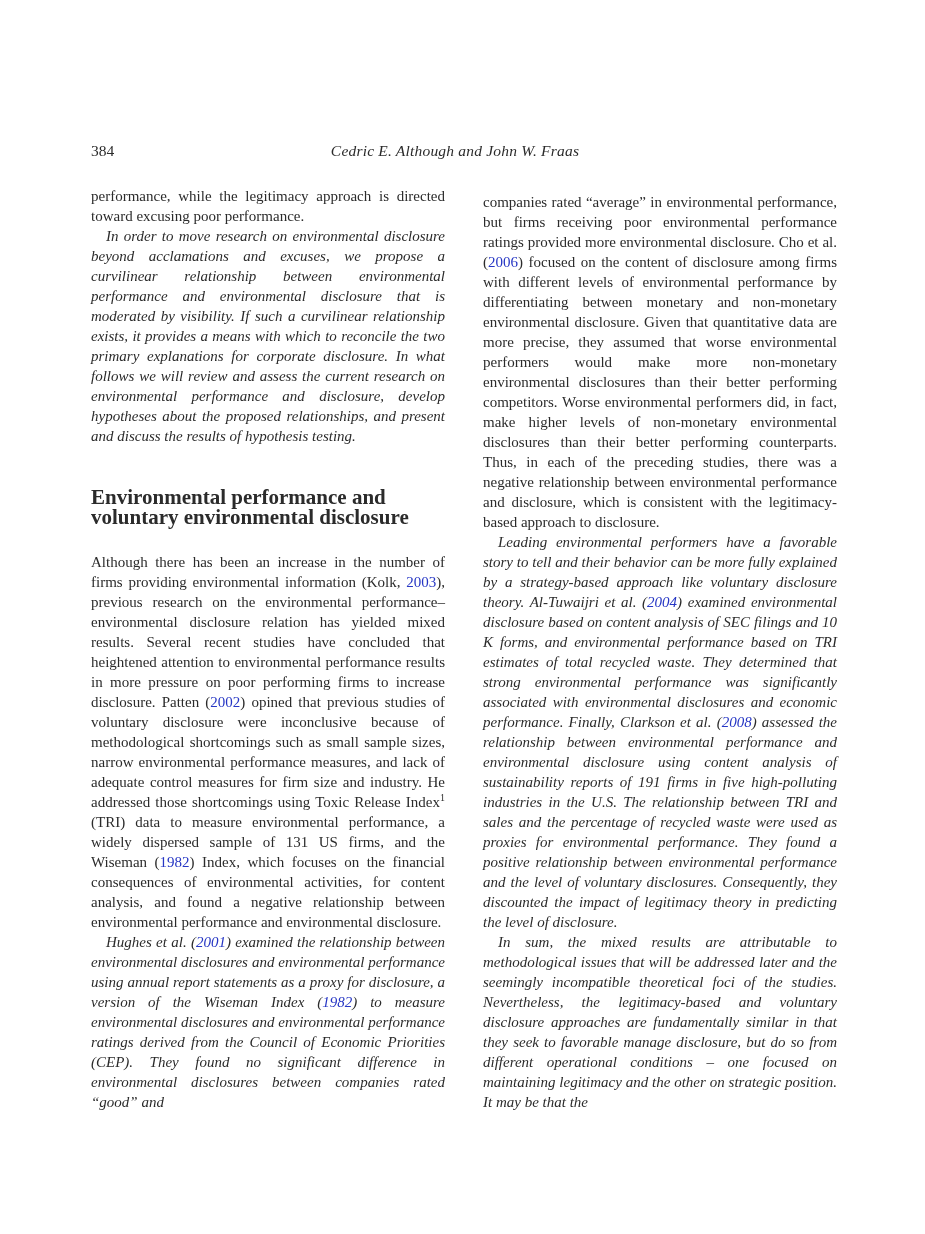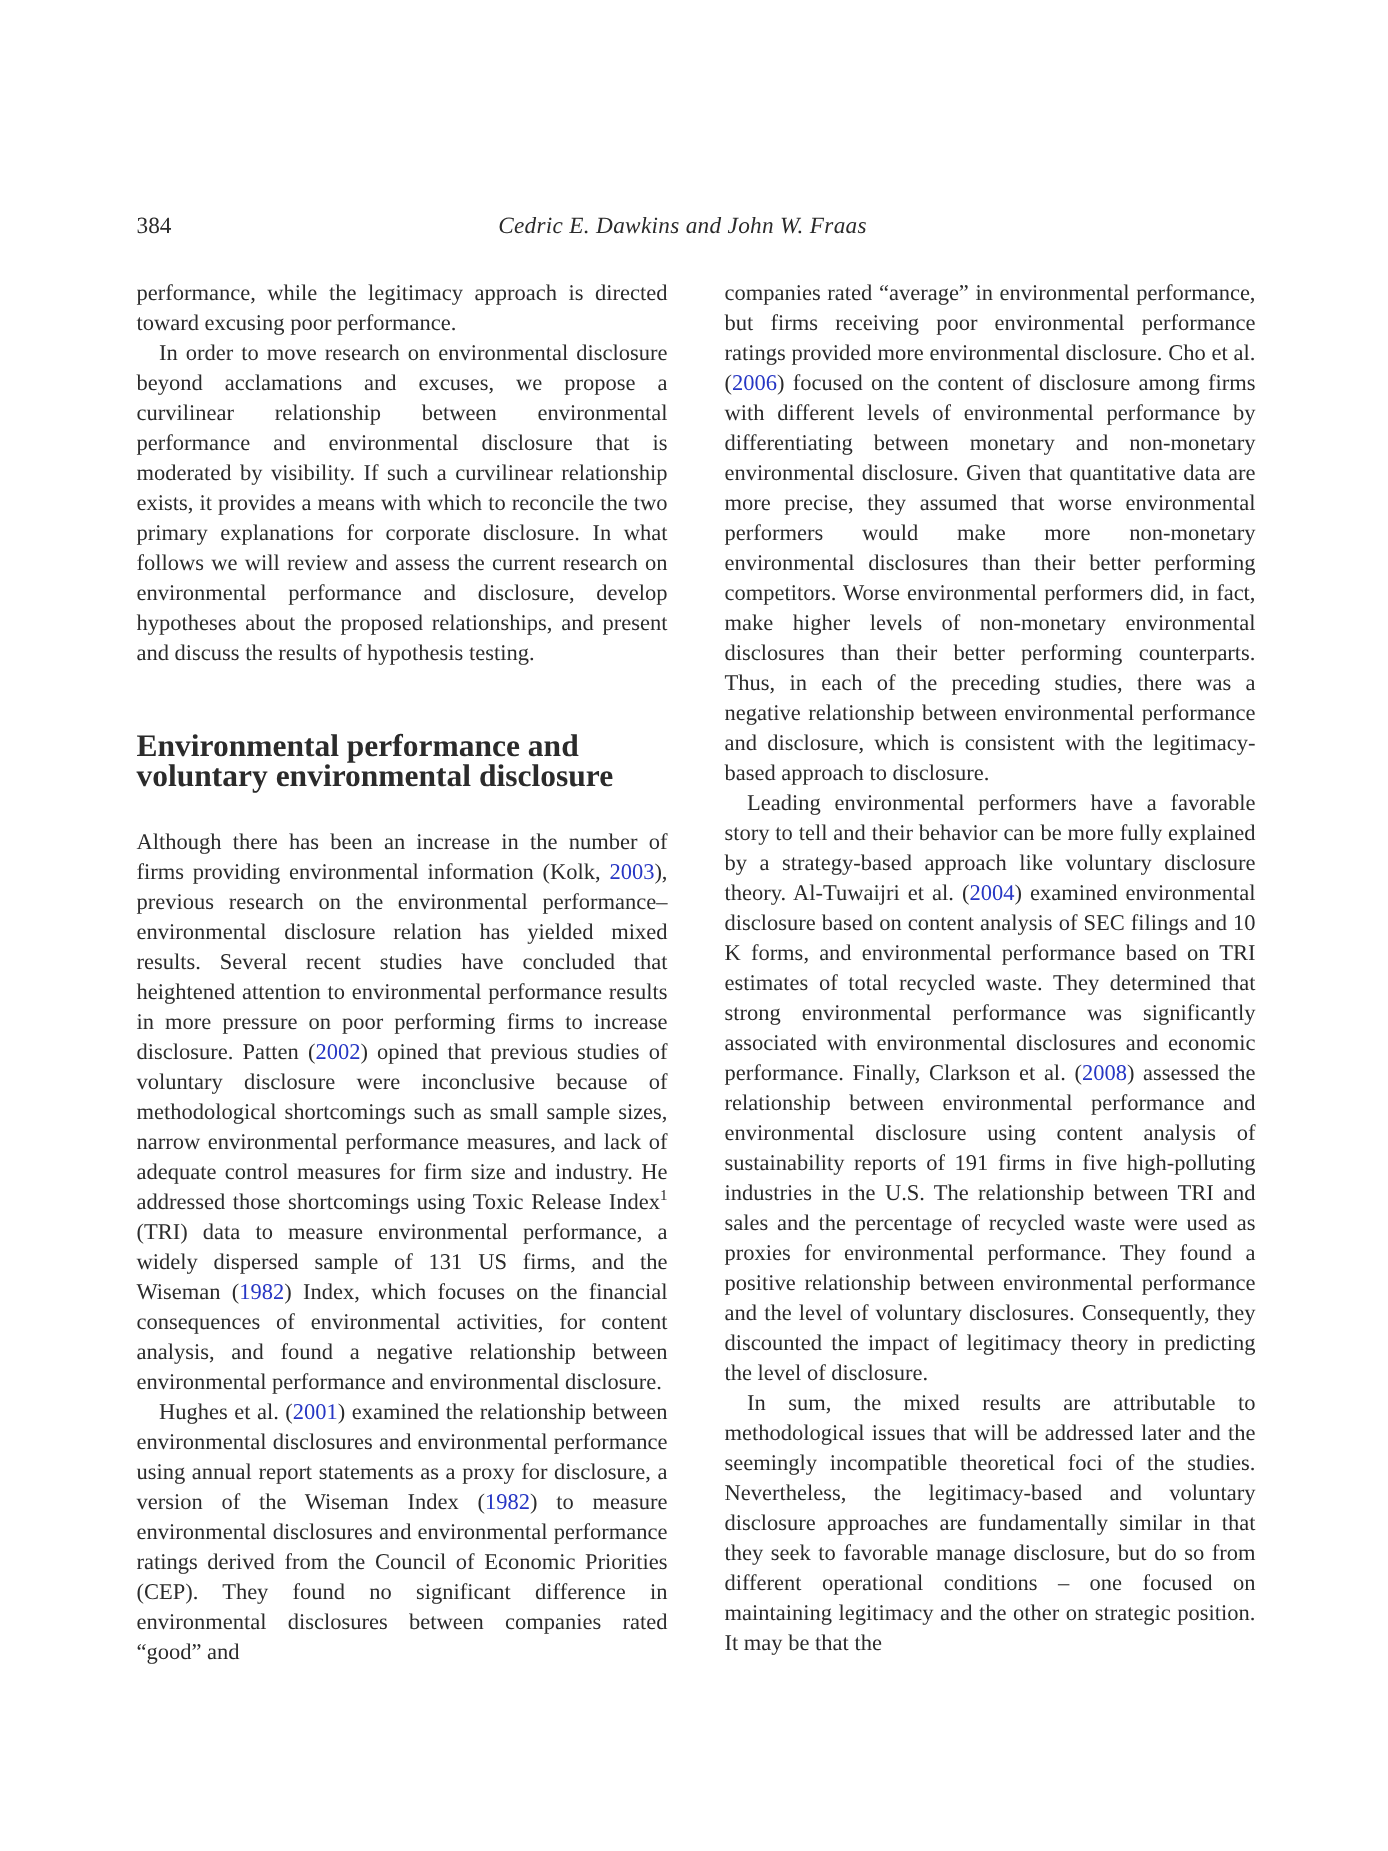--- a/index.html
+++ b/index.html
@@ -10,48 +10,48 @@
   body{
     width:925px;height:1234px;
     background:#ffffff;
     font-family:"Liberation Serif","DejaVu Serif",serif;
     color:var(--text);
   }
   .page{position:relative;width:925px;height:1234px;background:#fff;overflow:hidden;margin-top:41px;}
   .header{position:absolute;top:101px;left:91px;width:746px;height:20px;font-size:15.5px;}
   .page-number{position:absolute;left:0;top:0;font-style:normal;}
   .running-head{position:absolute;left:0;right:18px;top:0;text-align:center;font-style:italic;letter-spacing:0.2px;}
-  .columns{position:absolute;top:145px;left:91px;width:746px;display:flex;gap:38px;}
+  .columns{position:absolute;top:145px;left:91px;width:746px;display:flex;gap:38px;align-items:flex-end;}
   .col{width:354px;}
   .col p{
     margin:0;
     font-size:15px;
     line-height:20px;
     text-align:justify;
     hyphens:auto;
     -webkit-hyphens:auto;
   }
-  .col p.indent{text-indent:15px;}
+  .col p.indent{text-indent:15px;font-style:italic;}
   .col h2{
     font-size:21px;
     line-height:20px;
     font-weight:bold;
     margin:41px 0 25px 0;
     text-align:left;
   }
   .col sup{font-size:10px;line-height:0;vertical-align:super;}
   a.cite{color:var(--link);text-decoration:none;cursor:pointer;}
 </style>
 </head>
 <body>
 
 <div class="page">
   <div class="header">
     <span class="page-number">384</span>
-    <span class="running-head">Cedric E. Dawkins and John W. Fraas</span>
+    <span class="running-head">Cedric E. Although and John W. Fraas</span>
   </div>
   <div class="columns">
     <div class="col">
         <p><span>performance, while the legitimacy approach is directed toward excusing poor performance.</span></p>
         <p class="indent"><span>In order to move research on environmental disclosure beyond acclamations and excuses, we propose a curvilinear relationship between environmental performance and environmental disclosure that is moderated by visibility. If such a curvilinear relationship exists, it provides a means with which to reconcile the two primary explanations for corporate disclosure. In what follows we will review and assess the current research on environmental performance and disclosure, develop hypotheses about the proposed relationships, and present and discuss the results of hypothesis testing.</span></p>
         <h2>Environmental performance and voluntary environmental disclosure</h2>
         <p><span>Although there has been an increase in the number of firms providing environmental information (Kolk, </span><a class="cite" href="#">2003</a><span>), previous research on the environmental performance–environmental disclosure relation has yielded mixed results. Several recent studies have concluded that heightened attention to environmental performance results in more pressure on poor performing firms to increase disclosure. Patten (</span><a class="cite" href="#">2002</a><span>) opined that previous studies of voluntary disclosure were inconclusive because of methodological shortcomings such as small sample sizes, narrow environmental performance measures, and lack of adequate control measures for firm size and industry. He addressed those shortcomings using Toxic Release Index</span><sup>1</sup><span> (TRI) data to measure environmental performance, a widely dispersed sample of 131 US firms, and the Wiseman (</span><a class="cite" href="#">1982</a><span>) Index, which focuses on the financial consequences of environmental activities, for content analysis, and found a negative relationship between environmental performance and environmental disclosure.</span></p>
         <p class="indent"><span>Hughes et al. (</span><a class="cite" href="#">2001</a><span>) examined the relationship between environmental disclosures and environmental performance using annual report statements as a proxy for disclosure, a version of the Wiseman Index (</span><a class="cite" href="#">1982</a><span>) to measure environmental disclosures and environmental performance ratings derived from the Council of Economic Priorities (CEP). They found no significant difference in environmental disclosures between companies rated “good” and</span></p>
       </div>
     <div class="col">

